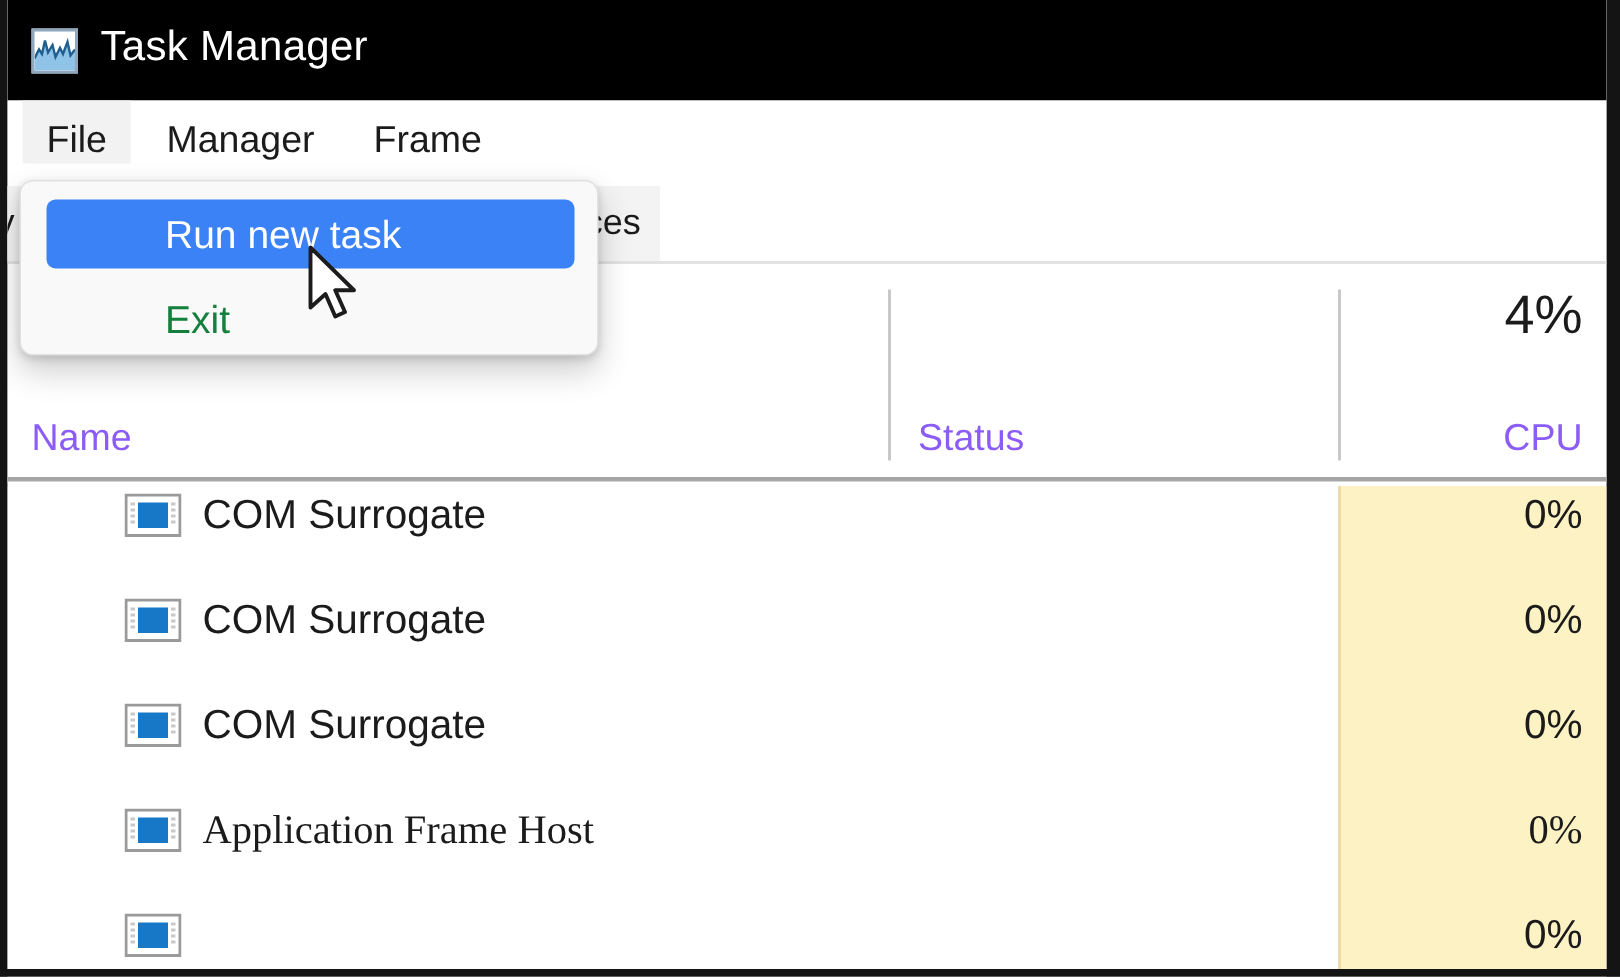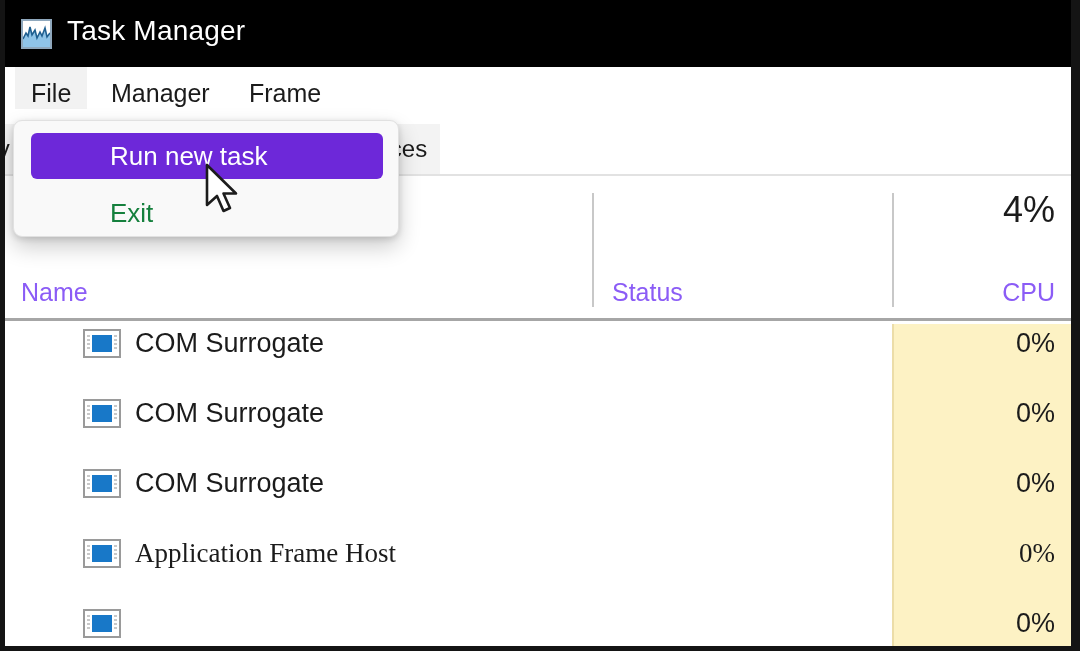--- a/index.html
+++ b/index.html
@@ -251,21 +251,21 @@
     line-height: 46px;
     border-radius: 6px;
     font-size: 26px;
     color: #15803d;
     box-sizing: border-box;
     padding-left: 79px;
     white-space: nowrap;
   }
   #file-menu-item-run-new-task {
     top: 12px;
-    background: #6d28d9;
+    background: #3b82f6;
     color: #ffffff;
   }
   #file-menu-item-exit { top: 69px; }
 
   
   #mouse-cursor {
     position: absolute;
     left: 199px; top: 163px;
     width: 40px; height: 54px;
     z-index: 90;

